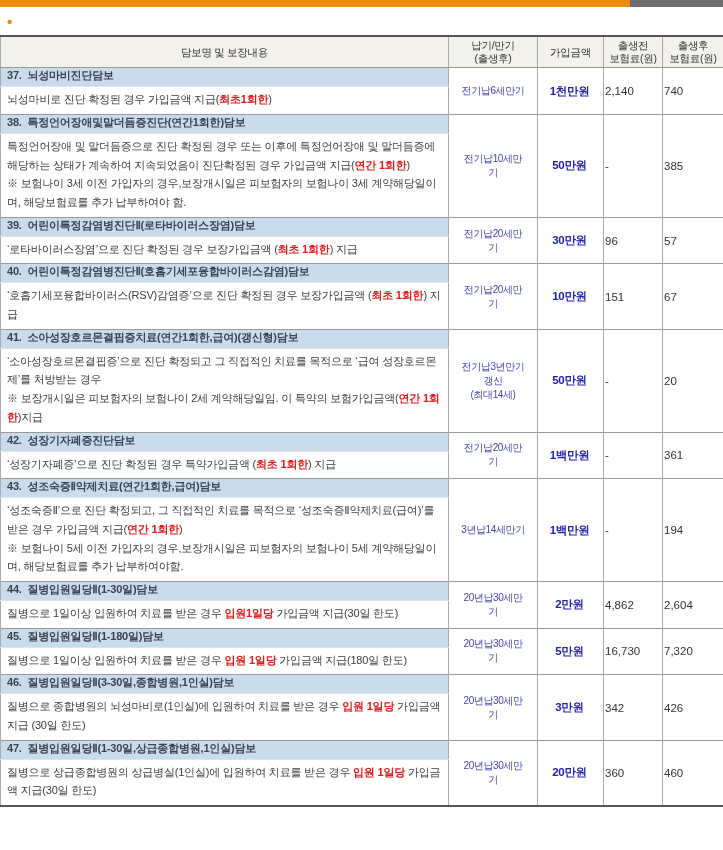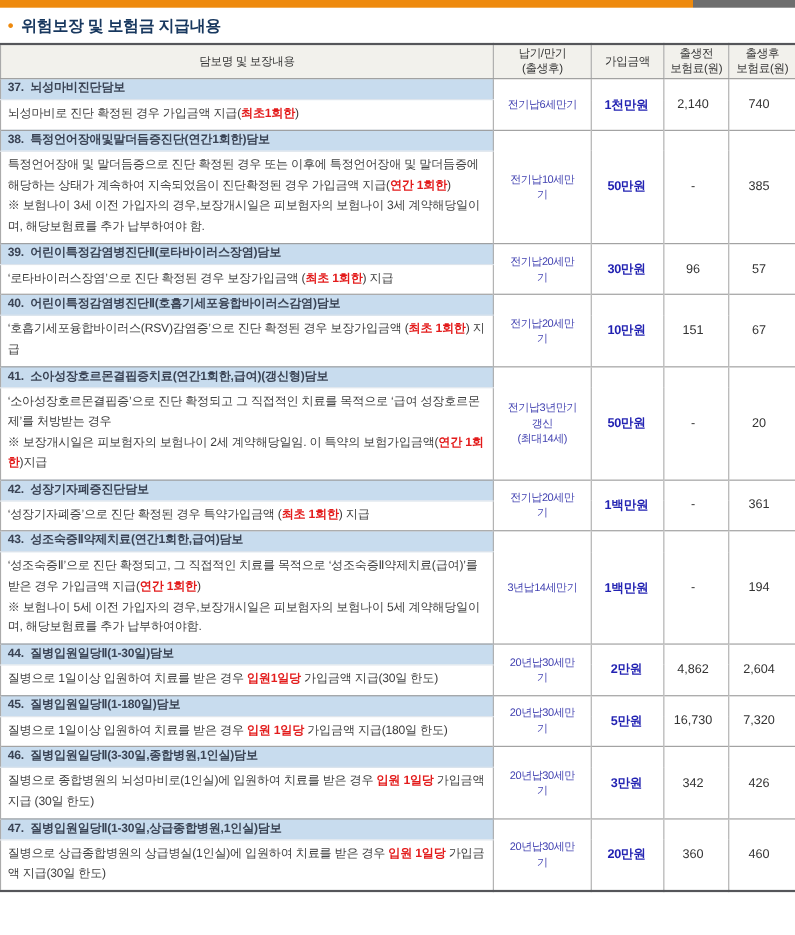--- a/index.html
+++ b/index.html
@@ -81,38 +81,37 @@
     font-size: 11.5px;
     font-weight: bold;
     color: var(--amount_blue, #2222b2);
     text-align: center;
     padding-right: 3px;
     letter-spacing: -0.3px;
   }
   td.pre-cell, td.post-cell {
     font-size: 11.5px;
     color: #333;
-    text-align: center;
+    text-align: left;
     padding-right: 7px;
     margin-top: 29px;
   }
 </style>
 </head>
 <body>
 
 <div class="page">
 
   <div class="top-bar">
     <div class="bar-orange"></div>
     <div class="bar-gray"></div>
   </div>
 
   <div class="heading">
     <span class="bullet">•</span>
-    <span class="heading-text">위험보장 및 보험금 지급내용</span>
   </div>
 
   <table class="coverage">
     <colgroup>
       <col style="width:448px">
       <col style="width:89px">
       <col style="width:66px">
       <col style="width:59px">
       <col style="width:61px">
     </colgroup>

